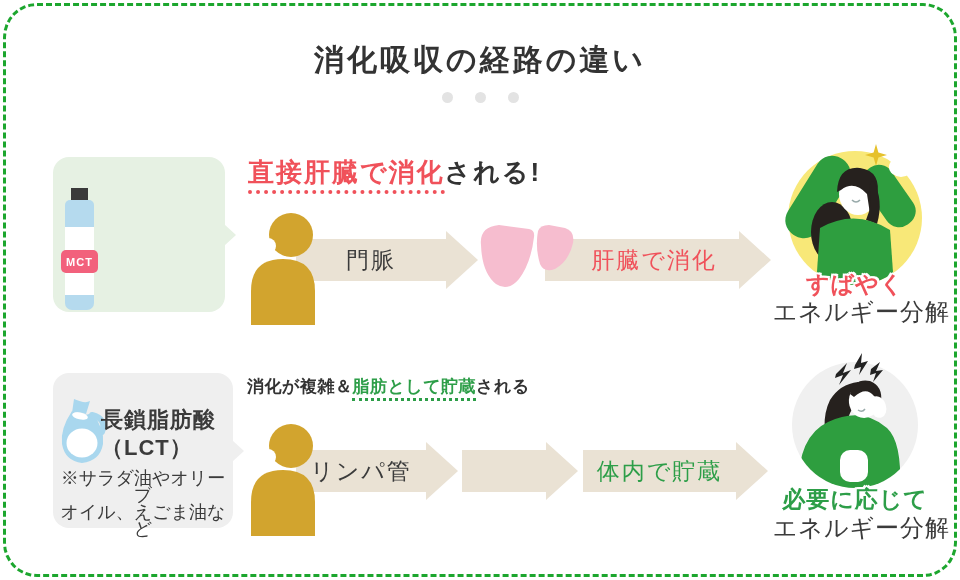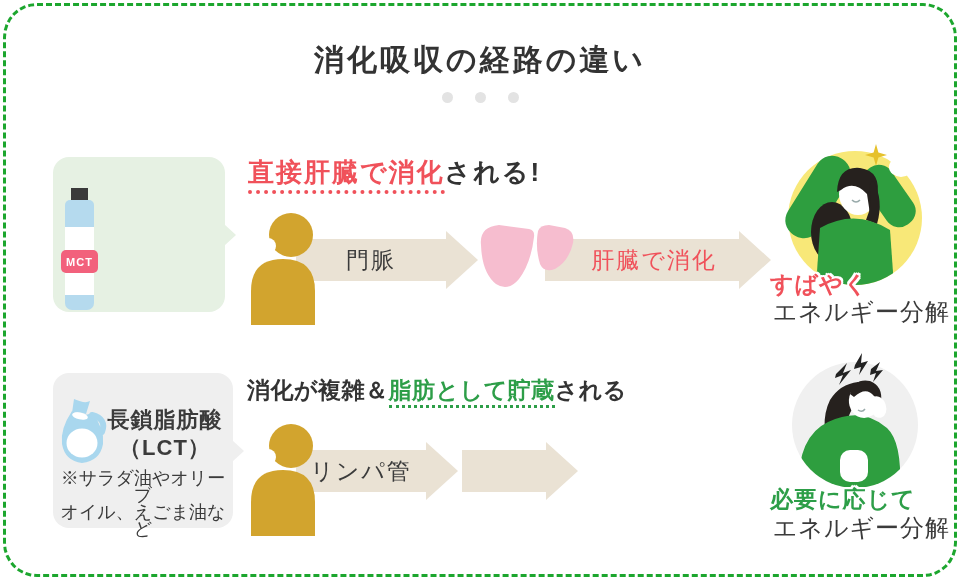--- a/index.html
+++ b/index.html
@@ -21,21 +21,21 @@
   
   .source-box{position:absolute;border-radius:16px;}
   .mct-box{left:53px;top:157px;width:172px;height:155px;background:var(--mct-box-bg,#E6F1E3);}
   .lct-box{left:53px;top:373px;width:180px;height:155px;background:var(--lct-box-bg,#EFEFEF);}
   .box-tail{position:absolute;right:-11px;top:50%;margin-top:-11px;width:0;height:0;
     border-top:11px solid transparent;border-bottom:11px solid transparent;}
   .mct-box .box-tail{border-left:12px solid var(--mct-box-bg,#E6F1E3);}
   .lct-box .box-tail{border-left:12px solid var(--lct-box-bg,#EFEFEF);}
   .mct-title{position:absolute;left:44px;top:51px;width:126px;text-align:center;
     font-size:22px;font-weight:bold;line-height:30px;letter-spacing:1px;color:var(--accent-green,#2D9E48);}
-  .lct-title{position:absolute;left:48px;top:33px;width:128px;text-align:center;
+  .lct-title{position:absolute;left:48px;top:33px;width:128px;
     font-size:22px;font-weight:bold;line-height:28px;letter-spacing:1px;color:var(--text-dark,#3B3B3B);}
   .lct-note{position:absolute;left:0;right:0;top:97px;text-align:center;
     font-size:18px;line-height:17px;color:var(--text-dark,#3B3B3B);}
 
   
   .bottle{position:absolute;left:11px;top:31px;width:38px;height:122px;}
   .bottle-cap{position:absolute;left:7px;top:0;width:17px;height:12px;background:#3a3a3a;}
   .bottle-body{position:absolute;left:1px;top:12px;width:29px;height:110px;
     background:var(--bottle-blue,#B5DAEE);border-radius:5px 5px 7px 7px;overflow:hidden;}
   .bottle-band1{position:absolute;left:0;top:27px;width:100%;height:23px;background:#fff;}
@@ -44,21 +44,21 @@
     background:var(--mct-label-pink,#F2617C);color:#fff;font-size:11px;font-weight:bold;
     display:flex;align-items:center;justify-content:center;letter-spacing:1px;}
 
   
   .jug{position:absolute;left:6px;top:26px;width:48px;height:68px;}
 
   
   .headline-1{position:absolute;left:248px;top:155px;font-size:26px;font-weight:bold;
     letter-spacing:2px;color:#333;white-space:nowrap;}
   .hl-red{color:var(--accent-red,#F0515A);border-bottom:4px dotted var(--accent-red,#F0515A);padding-bottom:3px;}
-  .headline-2{position:absolute;left:247px;top:375px;font-size:23px;font-weight:bold;
+  .headline-2{position:absolute;left:247px;top:375px;font-size:17px;font-weight:bold;
     letter-spacing:0.5px;color:#333;white-space:nowrap;}
   .hl-green{color:var(--accent-green,#2D9E48);border-bottom:3px dotted var(--accent-green,#2D9E48);padding-bottom:2px;}
 
   
   .person{position:absolute;width:68px;height:118px;z-index:3;}
   .person-1{left:249px;top:207px;}
   .person-2{left:249px;top:418px;}
   .person-shape{fill:var(--person-gold,#D2A42E);}
 
   
@@ -81,21 +81,21 @@
 
   
   .scene{position:absolute;width:170px;height:170px;z-index:2;}
   .scene-1{left:770px;top:130px;}
   .scene-2{left:770px;top:340px;}
   .sweater{fill:var(--sweater-green,#2E9E3F);}
   .hair{fill:#26211e;}
   .skin{fill:#ffffff;}
   .sparkle{fill:#E6C12C;}
 
-  .result-emphasis{position:absolute;width:170px;font-size:23px;font-weight:bold;
+  .result-emphasis{position:absolute;width:170px;text-align:center;font-size:23px;font-weight:bold;
     letter-spacing:1px;z-index:5;
     text-shadow:-2px -2px 0 #fff,2px -2px 0 #fff,-2px 2px 0 #fff,2px 2px 0 #fff,
                 0 -2px 0 #fff,0 2px 0 #fff,-2px 0 0 #fff,2px 0 0 #fff;}
   .re-1{left:770px;top:269px;color:var(--accent-red,#F0515A);}
   .re-2{left:770px;top:484px;color:var(--accent-green,#2D9E48);}
   .result-label{position:absolute;width:190px;text-align:right;font-size:24px;font-weight:normal;
     letter-spacing:1px;color:var(--text-dark,#3B3B3B);z-index:5;}
   .rl-1{left:760px;top:296px;}
   .rl-2{left:760px;top:512px;}
 </style>
@@ -222,20 +222,26 @@
     </svg>
     <div class="arrow-label">リンパ管</div>
   </div>
 
   <div class="arrow arrow-b">
     <svg viewBox="0 0 116 58" preserveAspectRatio="none">
       <polygon class="arrow-shape" points="0,8 84,8 84,0 116,29 84,58 84,50 0,50"></polygon>
     </svg>
   </div>
 
+  <div class="arrow arrow-c">
+    <svg viewBox="0 0 185 58" preserveAspectRatio="none">
+      <polygon class="arrow-shape" points="0,8 153,8 153,0 185,29 153,58 153,50 0,50"></polygon>
+    </svg>
+    <div class="arrow-label">体内で貯蔵</div>
+  </div>
 
   <svg class="scene scene-2" viewBox="0 0 170 170">
     <clipPath id="clip-c2">
         <circle cx="85" cy="85" r="63"></circle>
       </clipPath>
     <circle cx="85" cy="85" r="63" fill="#F0F0F0"></circle>
     <g fill="#222">
       <path d="M66,34 L77,23 L73,33 L81,30 L69,45 L73,35 L65,38 Z"></path>
       <path d="M85,25 L92,13 L91,23 L98,21 L89,35 L91,27 L84,29 Z"></path>
       <path d="M101,29 L110,22 L106,31 L113,30 L103,42 L106,33 L100,35 Z"></path>

